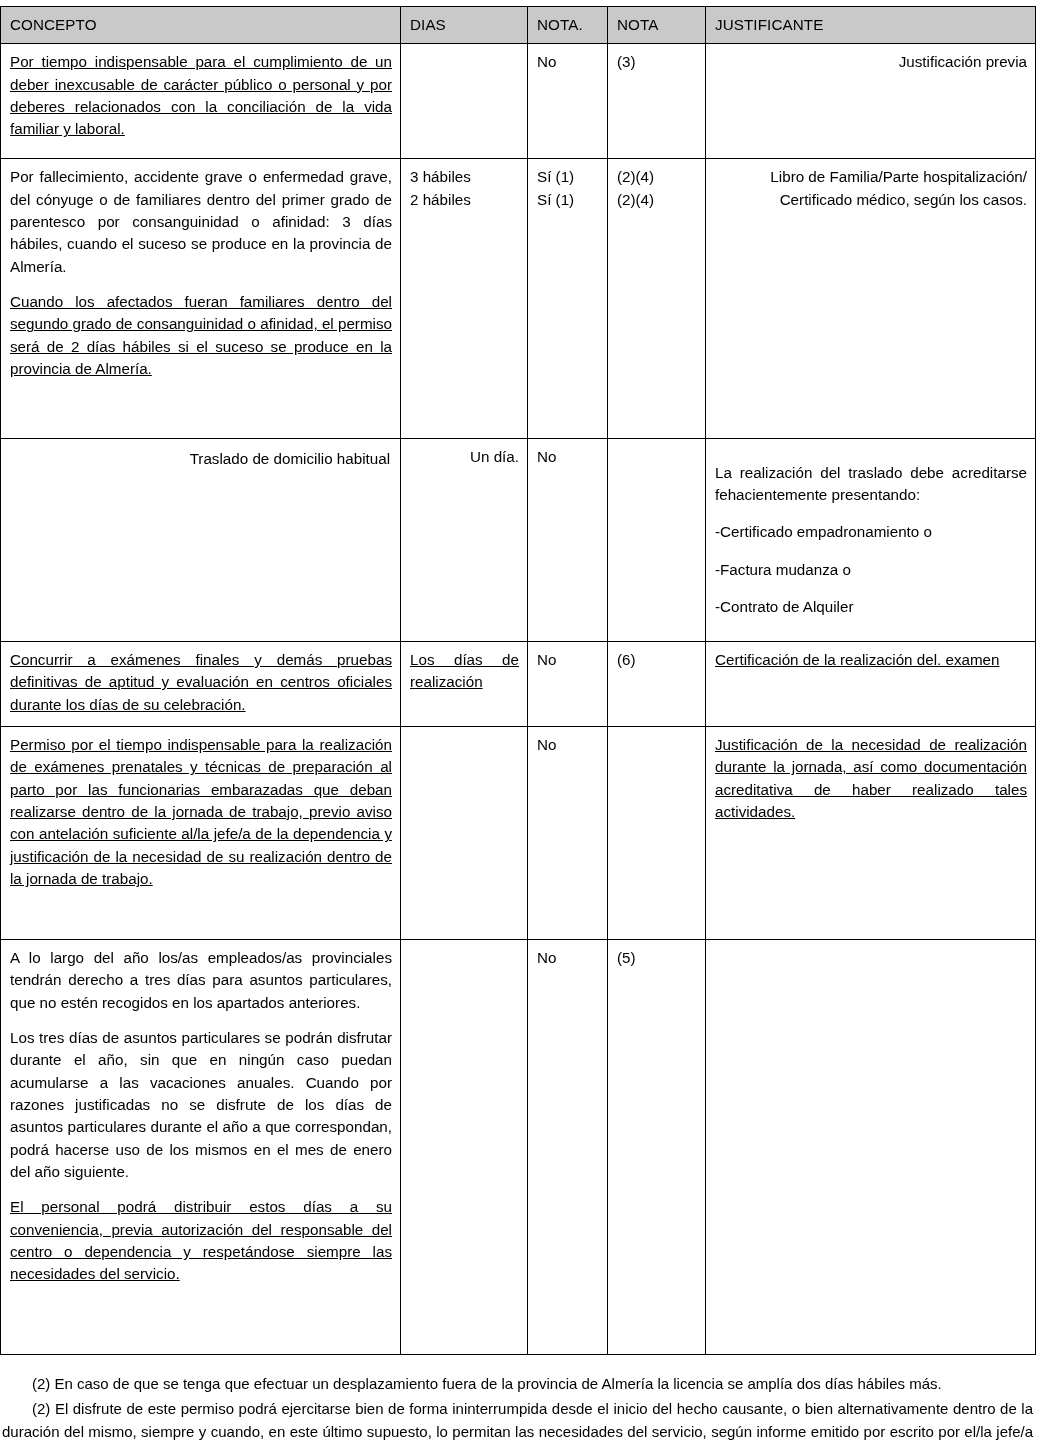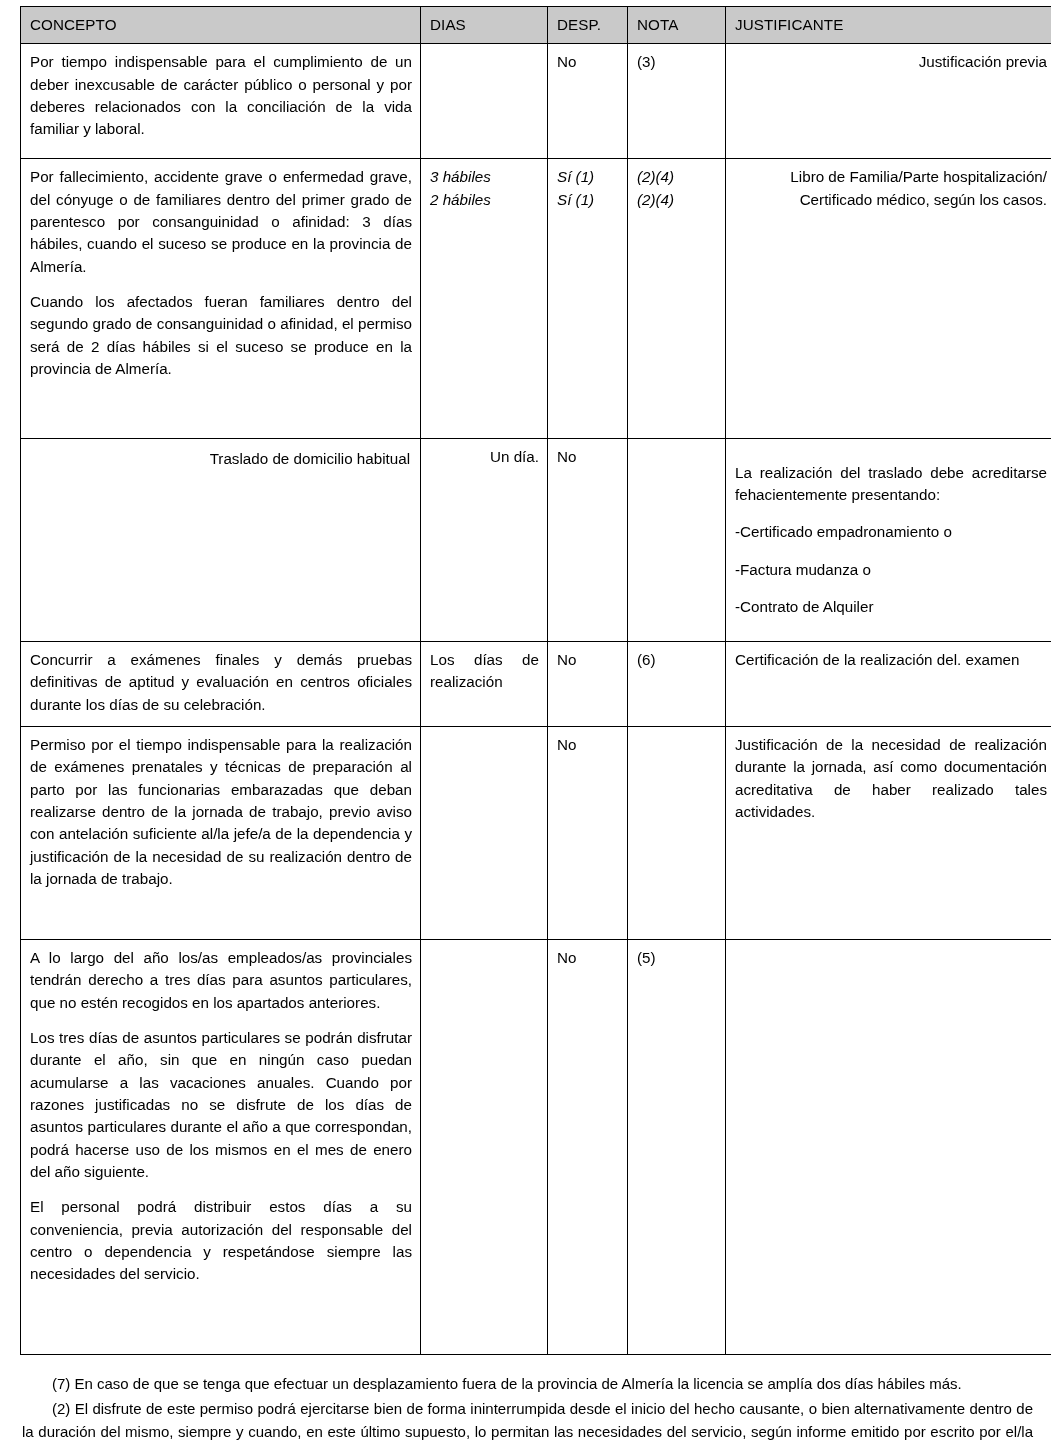--- a/index.html
+++ b/index.html
@@ -12,21 +12,21 @@
     height: 1443px;
     font-family: "Liberation Sans", sans-serif;
     color: #000000;
     overflow: hidden;
   }
   .page {
     position: relative;
     width: 1051px;
     height: 1443px;
     box-sizing: border-box;
-    padding: 6px 8px 0 20px;
+    padding: 6px 8px 0 0;
   }
   table.permisos {
     border-collapse: collapse;
     table-layout: fixed;
     width: 1035px;
     margin: 0;
   }
   table.permisos td, table.permisos th {
     border: 1px solid #000000;
     vertical-align: top;
@@ -46,27 +46,27 @@
   
   col.c-concepto { width: 400px; }
   col.c-dias     { width: 127px; }
   col.c-desp     { width: 80px;  }
   col.c-nota     { width: 98px;  }
   col.c-justif   { width: 330px; }
 
   .just { text-align: justify; text-justify: inter-word; }
   .just p { margin: 0; }
   .just p + p { margin-top: 13px; }
-  .lastline-left > p:last-child { text-align-last: left; }
+  .lastline-left > p:last-child { text-align-last: left; text-decoration: underline; }
 
   .cell-plain { text-align: right; }
   .cell-plain p { margin: 2px; }
 
   .stack { line-height: 1.47; }
-  .stack div { white-space: nowrap; font-style: italic; }
+  .stack div { white-space: nowrap; }
 
   .nota-cell, .desp-cell { text-align: left; margin-top: 40px; }
 
   
   .r1 td { height: 100px; }
   .r2 td { height: 265px; }
   .r3 td { height: 155px; }
   .r4 td { height: 70px; }
   .r5 td { height: 198px; }
   .r6 td { height: 400px; }
@@ -95,21 +95,21 @@
       <col class="c-concepto">
       <col class="c-dias">
       <col class="c-desp">
       <col class="c-nota">
       <col class="c-justif">
     </colgroup>
     <thead>
       <tr>
         <th>CONCEPTO</th>
         <th>DIAS</th>
-        <th>DESP.</th>
+        <th>NOTA.</th>
         <th>NOTA</th>
         <th>JUSTIFICANTE</th>
       </tr>
     </thead>
     <tbody>
 
       <tr class="r1">
         <td class="just lastline-left">
           <p>Por tiempo indispensable para el cumplimiento de un deber inexcusable de carácter público o personal y por deberes relacionados con la conciliación de la vida familiar y laboral.</p>
         </td>
@@ -189,17 +189,17 @@
         <td class="cell-plain"></td>
         <td class="desp-cell">No</td>
         <td class="nota-cell">(5)</td>
         <td class="cell-plain"></td>
       </tr>
 
     </tbody>
   </table>
 
   <div class="footnotes">
-    <p>(7) En caso de que se tenga que efectuar un desplazamiento fuera de la provincia de Almería la licencia se amplía dos días hábiles más.</p>
+    <p>(2) En caso de que se tenga que efectuar un desplazamiento fuera de la provincia de Almería la licencia se amplía dos días hábiles más.</p>
     <p>(2) El disfrute de este permiso podrá ejercitarse bien de forma ininterrumpida desde el inicio del hecho causante, o bien alternativamente dentro de la duración del mismo, siempre y cuando, en este último supuesto, lo permitan las necesidades del servicio, según informe emitido por escrito por el/la jefe/a de la dependencia.</p>
   </div>
 
 </div>
 
 </body></html>

